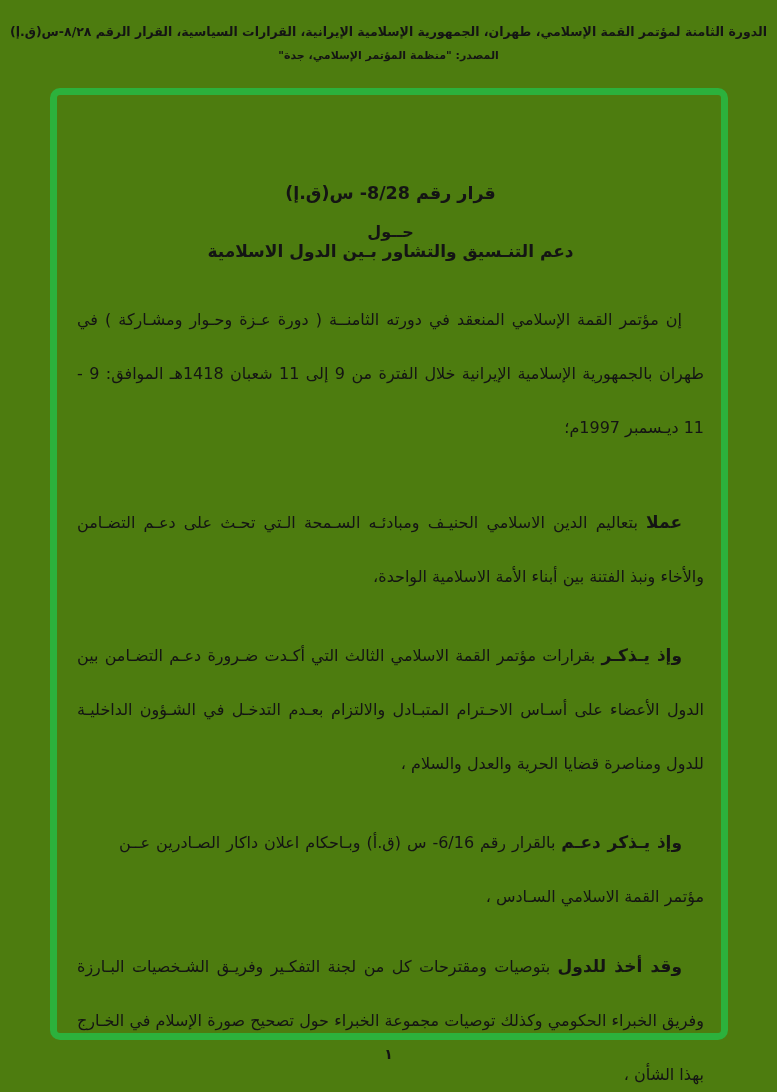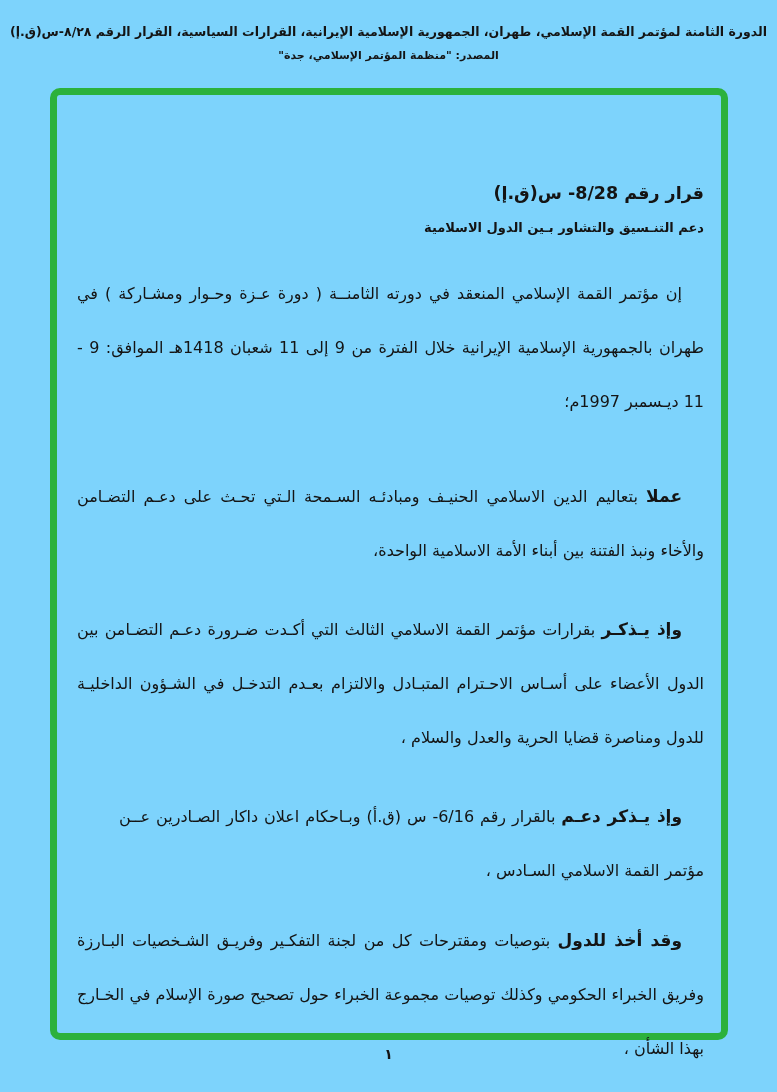--- a/index.html
+++ b/index.html
@@ -1,21 +1,21 @@
 <!DOCTYPE html>
 <html lang="ar"><head>
 <meta charset="utf-8">
 <style>
   * { margin: 0; padding: 0; box-sizing: border-box; }
   html, body { background: #ffffff; }
   .page {
     position: relative;
     width: 777px;
     height: 1092px;
-    background: #7dd3fc;
+    background: #4d7c0f;
     overflow: hidden;
     font-family: "DejaVu Sans", sans-serif;
     color: #141414;
   }
   .doc-header {
     position: absolute;
     top: 24px;
     left: 0;
     width: 100%;
     text-align: center;
@@ -33,24 +33,24 @@
     border: 7px solid #2cb13c;
     border-radius: 10px;
   }
   .content {
     position: absolute;
     left: 77px;
     top: 95px;
     width: 627px;
     direction: rtl;
   }
-  .title-block { margin-top: 88px; font-weight: 700; }
+  .title-block { margin-top: 88px; text-align: center; font-weight: 700; }
   .t1 { font-size: 17.5px; }
   .t2 { font-size: 16px; margin-top: 19px; }
-  .t3 { font-size: 13px; margin-top: 17px; }
+  .t3 { font-size: 17px; }
   .body-text {
     margin-top: 31px;
     font-size: 16px;
     line-height: 54px;
     text-align: justify;
   }
   .body-text p { text-indent: 22px; }
   .body-text p .lead { font-weight: 700; font-size: 17px; }
   .body-text p:nth-of-type(1) { margin-bottom: 7px; }
   .body-text p:nth-of-type(2) { margin-bottom: 24px; margin-top: 40px; }
@@ -75,20 +75,21 @@
   <div class="doc-header">
     <div class="l1">الدورة الثامنة لمؤتمر القمة الإسلامي، طهران، الجمهورية الإسلامية الإيرانية، القرارات السياسية، القرار الرقم ٨/٢٨-س(ق.إ)</div>
     <div class="l2">المصدر: "منظمة المؤتمر الإسلامي، جدة"</div>
   </div>
 
   <div class="frame" style="border-color: rgb(44, 177, 60);"></div>
 
   <div class="content">
     <div class="title-block">
       <div class="t1">قرار رقم 8/28- س(ق.إ)</div>
+      <div class="t2">حــول</div>
       <div class="t3">دعم التنـسيق والتشاور بـين الدول الاسلامية</div>
     </div>
 
     <div class="body-text">
       <p><b class="lead"></b><span>إن مؤتمر القمة الإسلامي المنعقد في دورته الثامنــة ( دورة عـزة وحـوار ومشـاركة ) في طهران بالجمهورية الإسلامية الإيرانية خلال الفترة من 9 إلى 11 شعبان 1418هـ الموافق: 9 - 11 ديـسمبر 1997م؛</span></p>
       <p><b class="lead">عملا</b><span> بتعاليم الدين الاسلامي الحنيـف ومبادئـه السـمحة الـتي تحـث على دعـم التضـامن والأخاء ونبذ الفتنة بين أبناء الأمة الاسلامية الواحدة،</span></p>
       <p><b class="lead">وإذ يـذكـر</b><span> بقرارات مؤتمر القمة الاسلامي الثالث التي أكـدت ضـرورة دعـم التضـامن بين الدول الأعضاء على أسـاس الاحـترام المتبـادل والالتزام بعـدم التدخـل في الشـؤون الداخليـة للدول ومناصرة قضايا الحرية والعدل والسلام ،</span></p>
       <p><b class="lead">وإذ يـذكر دعـم</b><span> بالقرار رقم 6/16- س (ق.أ) وبـاحكام اعلان داكار الصـادرين عــن مؤتمر القمة الاسلامي السـادس ،</span></p>
       <p><b class="lead">وقد أخذ للدول</b><span> بتوصيات ومقترحات كل من لجنة التفكـير وفريـق الشـخصيات البـارزة وفريق الخبراء الحكومي وكذلك توصيات مجموعة الخبراء حول تصحيح صورة الإسلام في الخـارج بهذا الشأن ،</span></p>
     </div>

